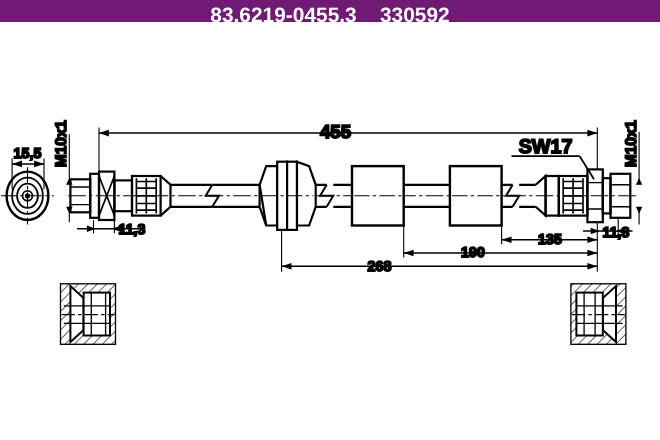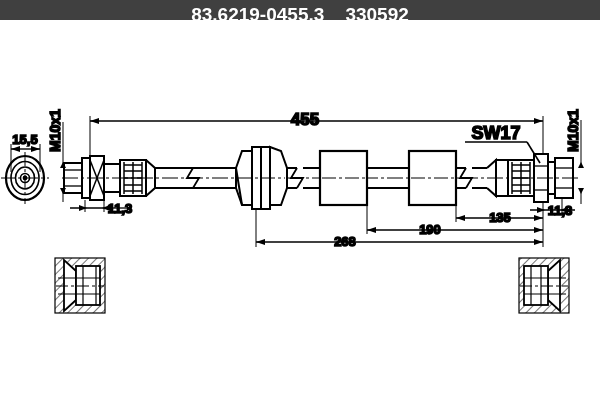--- a/index.html
+++ b/index.html
@@ -14,21 +14,21 @@
     background: #ffffff;
     overflow: hidden;
     font-family: "Liberation Sans", sans-serif;
   }
   #header-bar {
     position: absolute;
     left: 0;
     top: 0;
     width: 600px;
     height: 20px;
-    background: #404040;
+    background: #701a75;
     text-decoration: underline;
   }
   #header-part-number {
     position: absolute;
     left: 0;
     top: 4px;
     width: 600px;
     text-align: center;
     color: #ffffff;
     font-size: 19px;

